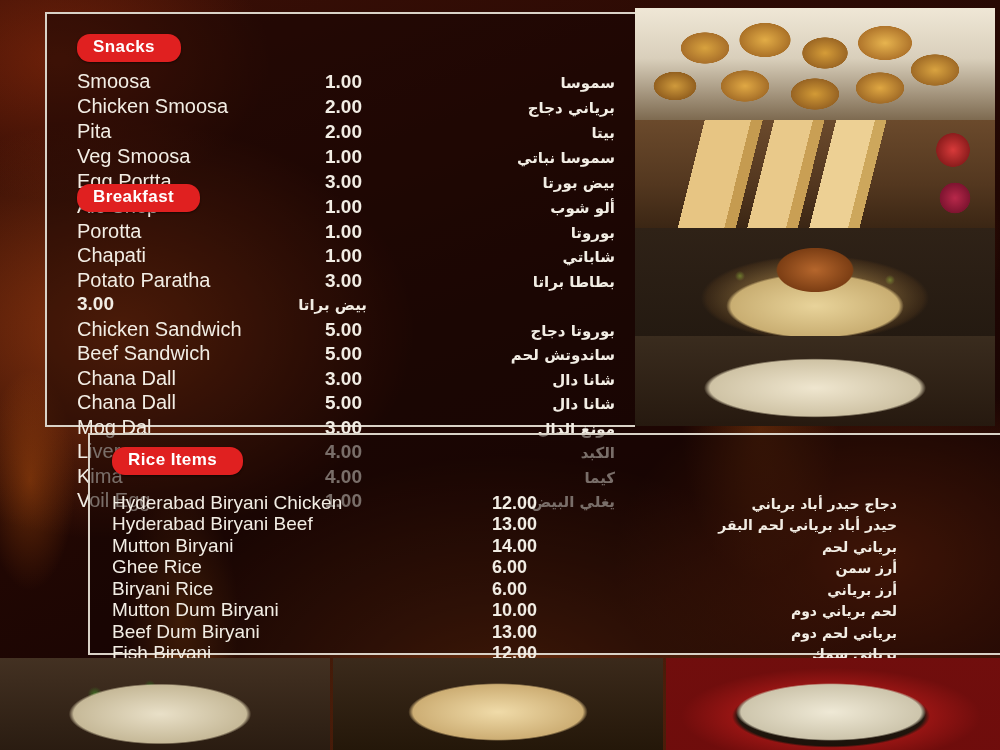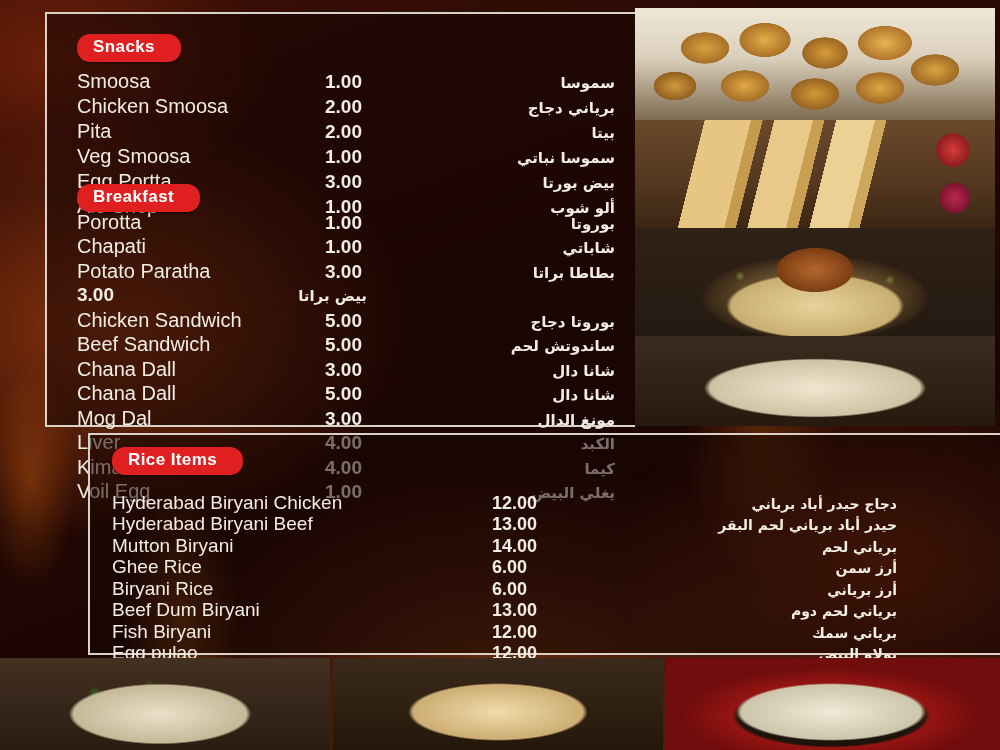--- a/index.html
+++ b/index.html
@@ -105,21 +105,21 @@
 
   
   #snacks-block { position: absolute; left: 30px; top: 20px; width: 540px; }
   #snacks-list { margin-top: 9px; }
   #snacks-list .menu-row { height: 25px; }
   #snacks-list .item-name { width: 248px; }
   #snacks-list .item-price { width: 150px; }
   #snacks-list .item-ar { width: 140px; }
 
   #breakfast-block { position: absolute; left: 30px; top: 170px; width: 540px; }
-  #breakfast-list { }
+  #breakfast-list { margin-top: 9px; }
   #breakfast-list .menu-row { height: 24.5px; }
   #breakfast-list .item-name { width: 248px; }
   #breakfast-list .item-price { width: 150px; }
   #breakfast-list .item-ar { width: 140px; }
 
   
   #rice-block { position: absolute; left: 22px; top: 12px; width: 790px; }
   #rice-list { margin-top: 18px; }
   #rice-list .menu-row { height: 21.5px; }
   #rice-list .item-name { width: 380px; font-size: 19px; }
@@ -339,20 +339,25 @@
           <span class="item-name">Ghee Rice</span>
           <span class="item-price">6.00</span>
           <span class="item-ar">أرز سمن</span>
         </li>
         <li class="menu-row">
           <span class="item-name">Biryani Rice</span>
           <span class="item-price">6.00</span>
           <span class="item-ar">أرز برياني</span>
         </li>
         <li class="menu-row">
+          <span class="item-name">Mutton Dum Biryani</span>
+          <span class="item-price">10.00</span>
+          <span class="item-ar">لحم برياني دوم</span>
+        </li>
+        <li class="menu-row">
           <span class="item-name">Beef Dum Biryani</span>
           <span class="item-price">13.00</span>
           <span class="item-ar">برياني لحم دوم</span>
         </li>
         <li class="menu-row">
           <span class="item-name">Fish Biryani</span>
           <span class="item-price">12.00</span>
           <span class="item-ar">برياني سمك</span>
         </li>
         <li class="menu-row">

